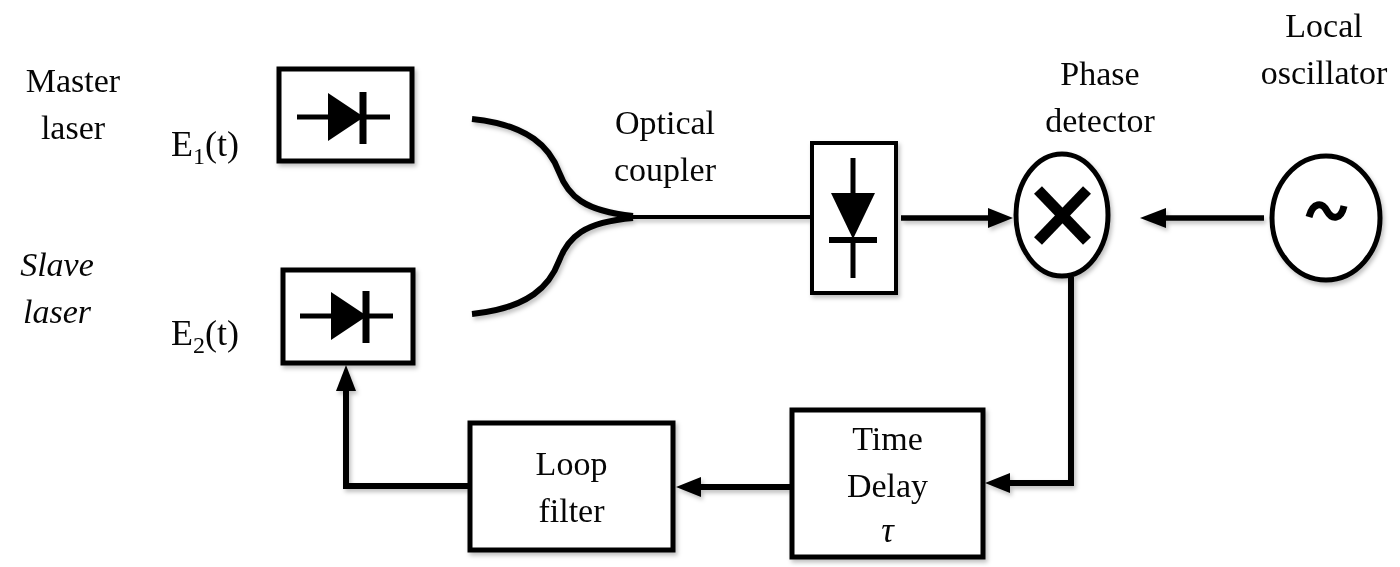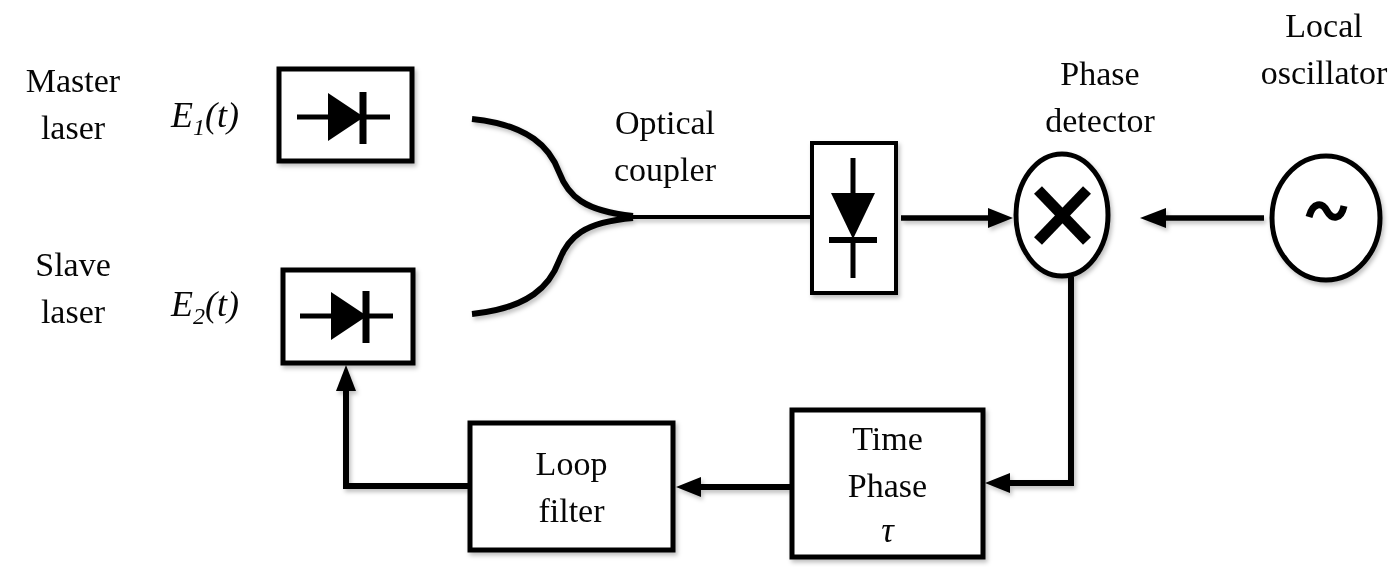--- a/index.html
+++ b/index.html
@@ -50,21 +50,21 @@
     text-align: center;
     font-size: 34px;
     line-height: 47px;
     white-space: pre-line;
   }
   .signal {
     position: absolute;
     text-align: center;
     font-size: 36px;
     line-height: 42px;
-    font-style: italic;
+    margin-top: 29px;
   }
   .signal sub {
     font-size: 24px;
     line-height: 0;
   }
   .boxtext {
     position: absolute;
     display: flex;
     flex-direction: column;
     align-items: center;
@@ -155,40 +155,40 @@
     </g>
   </svg>
 
   <div class="label" style="left:13px;   top:57px;  width:120px;">Master
 laser</div>
 
   <div class="signal" style="left:150px; top:94px;  width:110px;">
     <span>E</span><sub>1</sub><span>(t)</span>
   </div>
 
-  <div class="label" style="left:18px;   top:241px; width:110px;">Slave
+  <div class="label" style="left:2px;   top:241px; width:110px;font-style:italic;">Slave
 laser</div>
 
   <div class="signal" style="left:150px; top:283px; width:110px;">
     <span>E</span><sub>2</sub><span>(t)</span>
   </div>
 
   <div class="label" style="left:565px; top:99px;  width:200px;font-family:Liberation Serif, serif;">Optical
 coupler</div>
 
 
   <div class="label" style="left:1000px; top:2px;   width:200px;margin-top:48px;">Phase
 detector</div>
 
   <div class="label" style="left:1224px;top:2px;   width:200px;">Local
 oscillator</div>
 
   <div class="boxtext" style="left:792px; top:412px; width:191px; height:143px;">
     <span>Time
-Phase</span>
+Delay</span>
     <span class="tau">τ</span>
   </div>
 
   <div class="boxtext" style="left:470px; top:423px; width:203px; height:127px;">
     <span>Loop
 filter</span>
   </div>
 
 </div>
 

